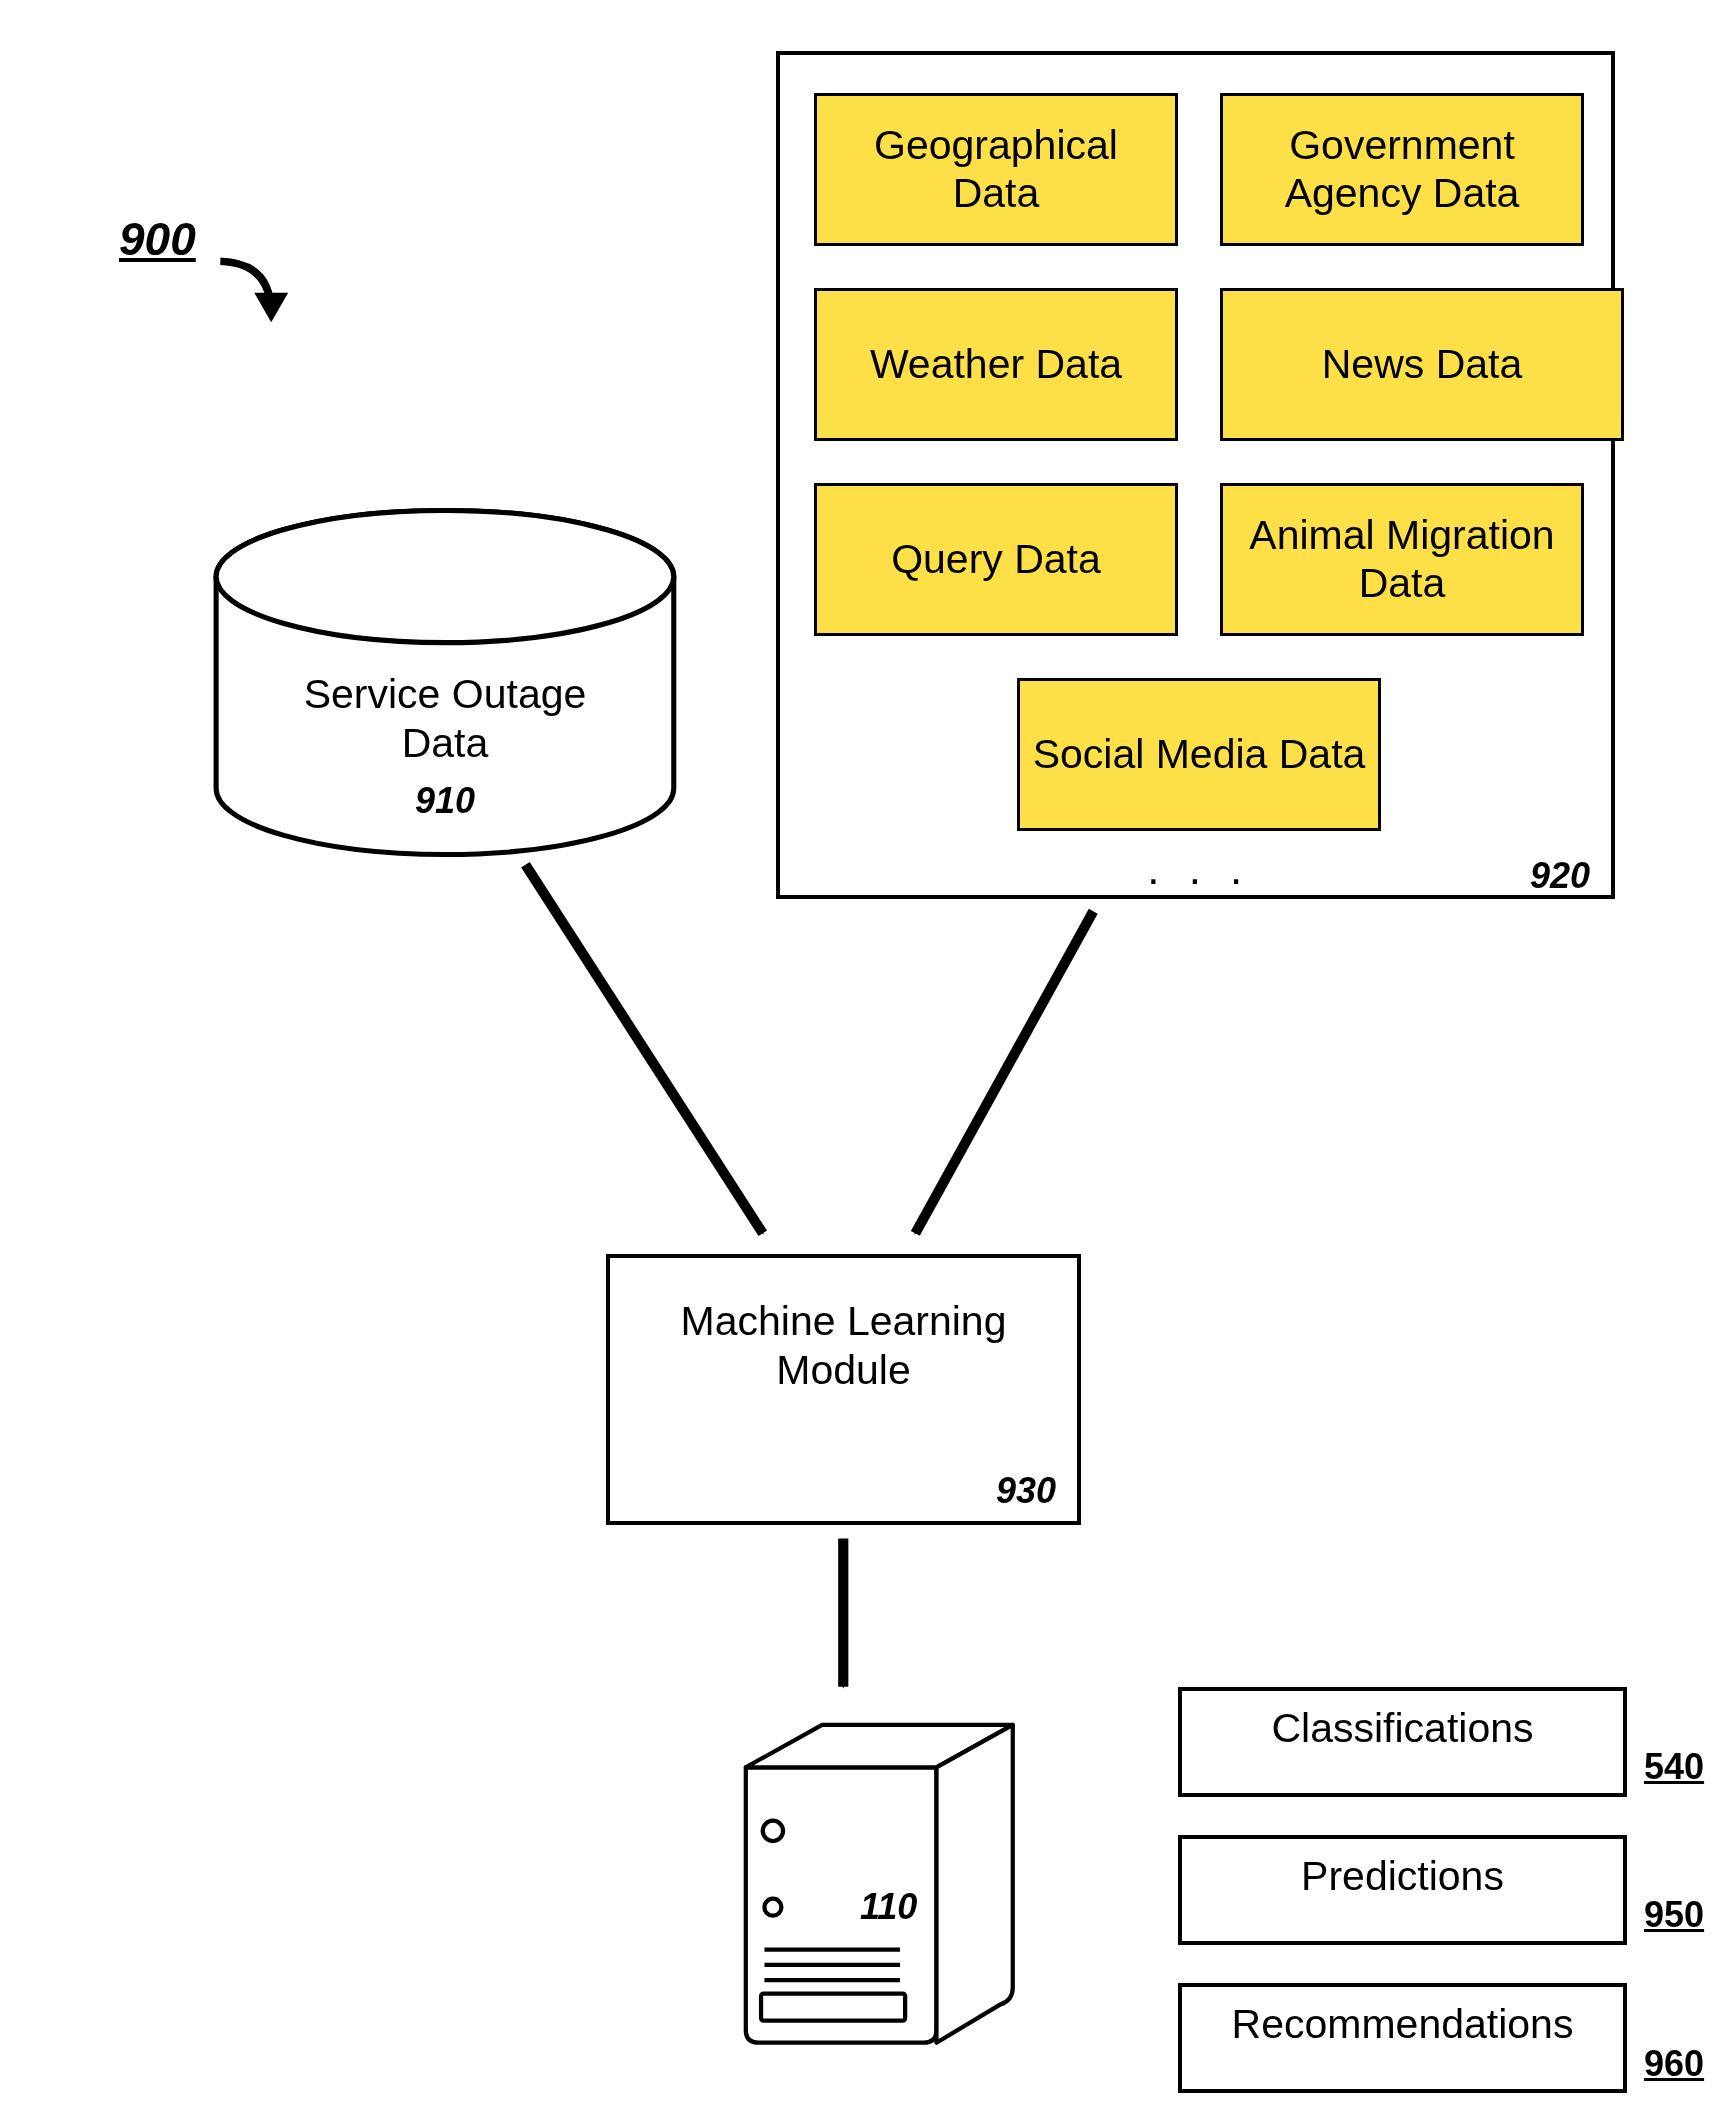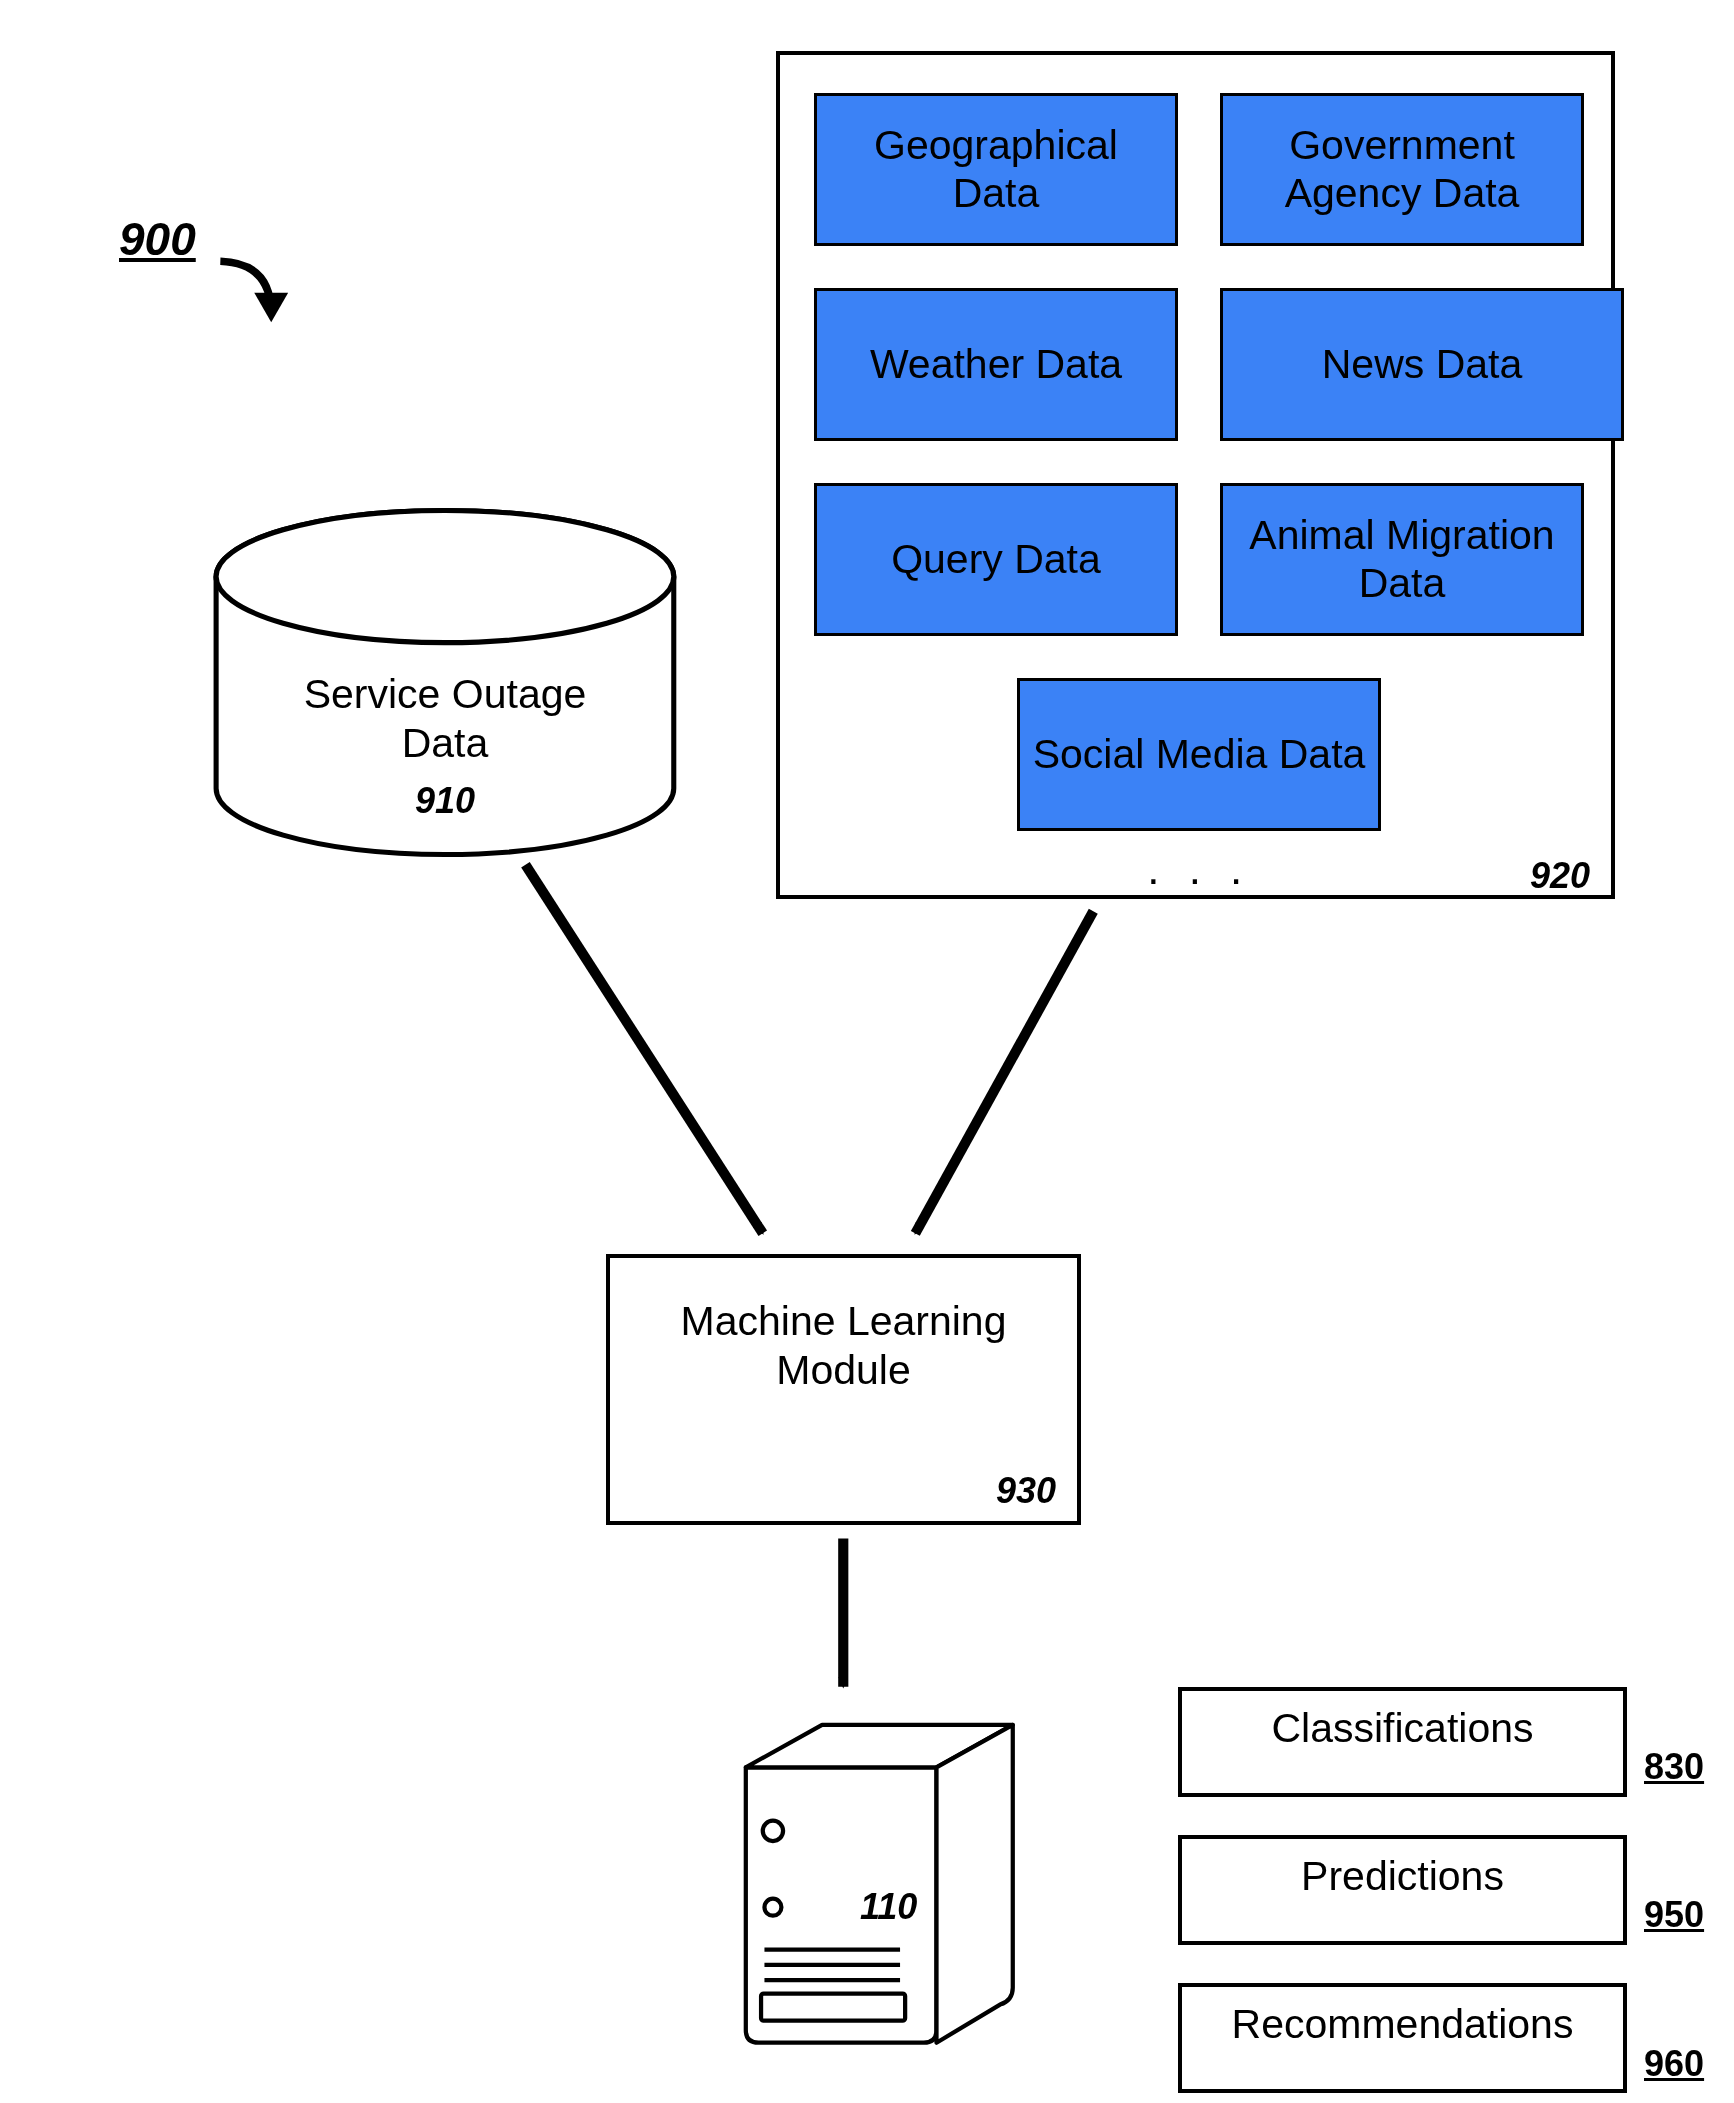--- a/index.html
+++ b/index.html
@@ -41,21 +41,21 @@
   }
   .box {
     position: absolute;
     border: 4.2px solid #000;
     background: #fff;
     box-sizing: border-box;
   }
   .inner-box {
     position: absolute;
     border: 3.4px solid #000;
-    background: #3b82f6;
+    background: #fde047;
     box-sizing: border-box;
     display: flex;
     align-items: center;
     justify-content: center;
     text-align: center;
     font-size: 41px;
     line-height: 1.15;
     padding: 8.5px;
   }
   svg.overlay {
@@ -140,21 +140,21 @@
       <line x1="902" y1="2300" x2="1062" y2="2300"></line>
       <line x1="902" y1="2318" x2="1062" y2="2318"></line>
       <line x1="902" y1="2336" x2="1062" y2="2336"></line>
       <rect x="898" y="2352" width="170" height="32" rx="3" fill="none"></rect>
     </g>
   </svg>
   <div class="ref" style="left:860px; top:1886px;">110</div>
 
   <div class="box" style="left:1178px; top:1687px; width:449px; height:110px;"></div>
   <div class="label" style="left:1178px; top:1704px; width:449px;">Classifications</div>
-  <div class="ref-plain" style="left:1644px; top:1746px;">830</div>
+  <div class="ref-plain" style="left:1644px; top:1746px;">540</div>
 
   <div class="box" style="left:1178px; top:1835px; width:449px; height:110px;"></div>
   <div class="label" style="left:1178px; top:1852px; width:449px;">Predictions</div>
   <div class="ref-plain" style="left:1644px; top:1894px;">950</div>
 
   <div class="box" style="left:1178px; top:1983px; width:449px; height:110px;"></div>
   <div class="label" style="left:1178px; top:2000px; width:449px;">Recommendations</div>
   <div class="ref-plain" style="left:1644px; top:2043px;">960</div>
 
 </div>

